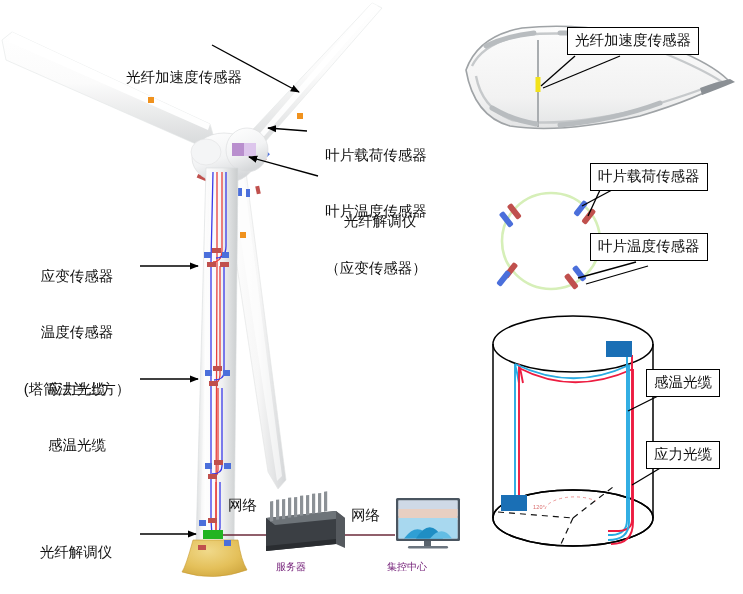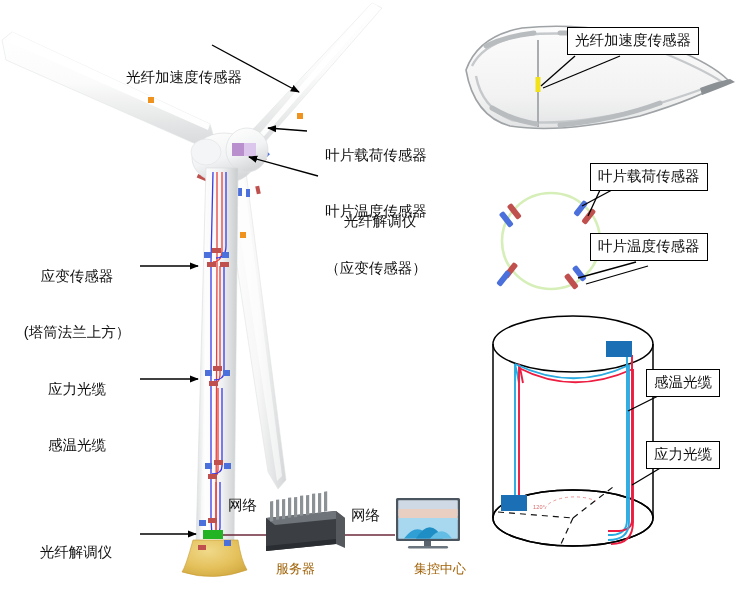--- a/index.html
+++ b/index.html
@@ -29,22 +29,22 @@
     border: 1.4px solid #000;
     background: #fff;
     font-size: 14.5px;
     line-height: 1.15;
     padding: 4px 7px 5px 7px;
     white-space: nowrap;
     color: #111;
   }
   .cap {
     position: absolute;
-    font-size: 13px;
-    color: #a16207;
+    font-size: 10px;
+    color: #701a75;
     white-space: nowrap;
   }
   svg.layer {
     position: absolute;
     left: 0; top: 0;
     width: 743px; height: 594px;
     overflow: visible;
   }
   .netlbl {
     position: absolute;
@@ -246,37 +246,38 @@
     <div>叶片温度传感器</div>
     <div>（应变传感器）</div>
   </div>
 
   <div class="lbl" style="left:320px; top:174px; width:120px;">
     <div>光纤解调仪</div>
   </div>
 
   <div class="lbl" style="left:14px; top:229px; width:126px;">
     <div>应变传感器</div>
+    <div>温度传感器</div>
     <div>(塔筒法兰上方）</div>
   </div>
 
   <div class="lbl" style="left:14px; top:342px; width:126px;">
     <div>应力光缆</div>
     <div>感温光缆</div>
   </div>
 
   <div class="lbl" style="left:12px; top:505px; width:128px;">
     <div>光纤解调仪</div>
     
   </div>
 
   <div class="netlbl" style="left:228px; top:496px;">网络</div>
   <div class="netlbl" style="left:351px; top:506px;">网络</div>
   <div class="cap" style="left:276px; top:560px;">服务器</div>
-  <div class="cap" style="left:414px; top:560px;">集控中心</div>
+  <div class="cap" style="left:387px; top:560px;">集控中心</div>
 
   <svg class="layer" viewBox="0 0 743 594">
     <defs>
       <linearGradient id="afG" x1="0" y1="0" x2="0" y2="1">
         <stop offset="0%" stop-color="#fcfcfc"></stop>
         <stop offset="70%" stop-color="#f2f2f2"></stop>
         <stop offset="100%" stop-color="#e3e4e5"></stop>
       </linearGradient>
     </defs>
     <g>

